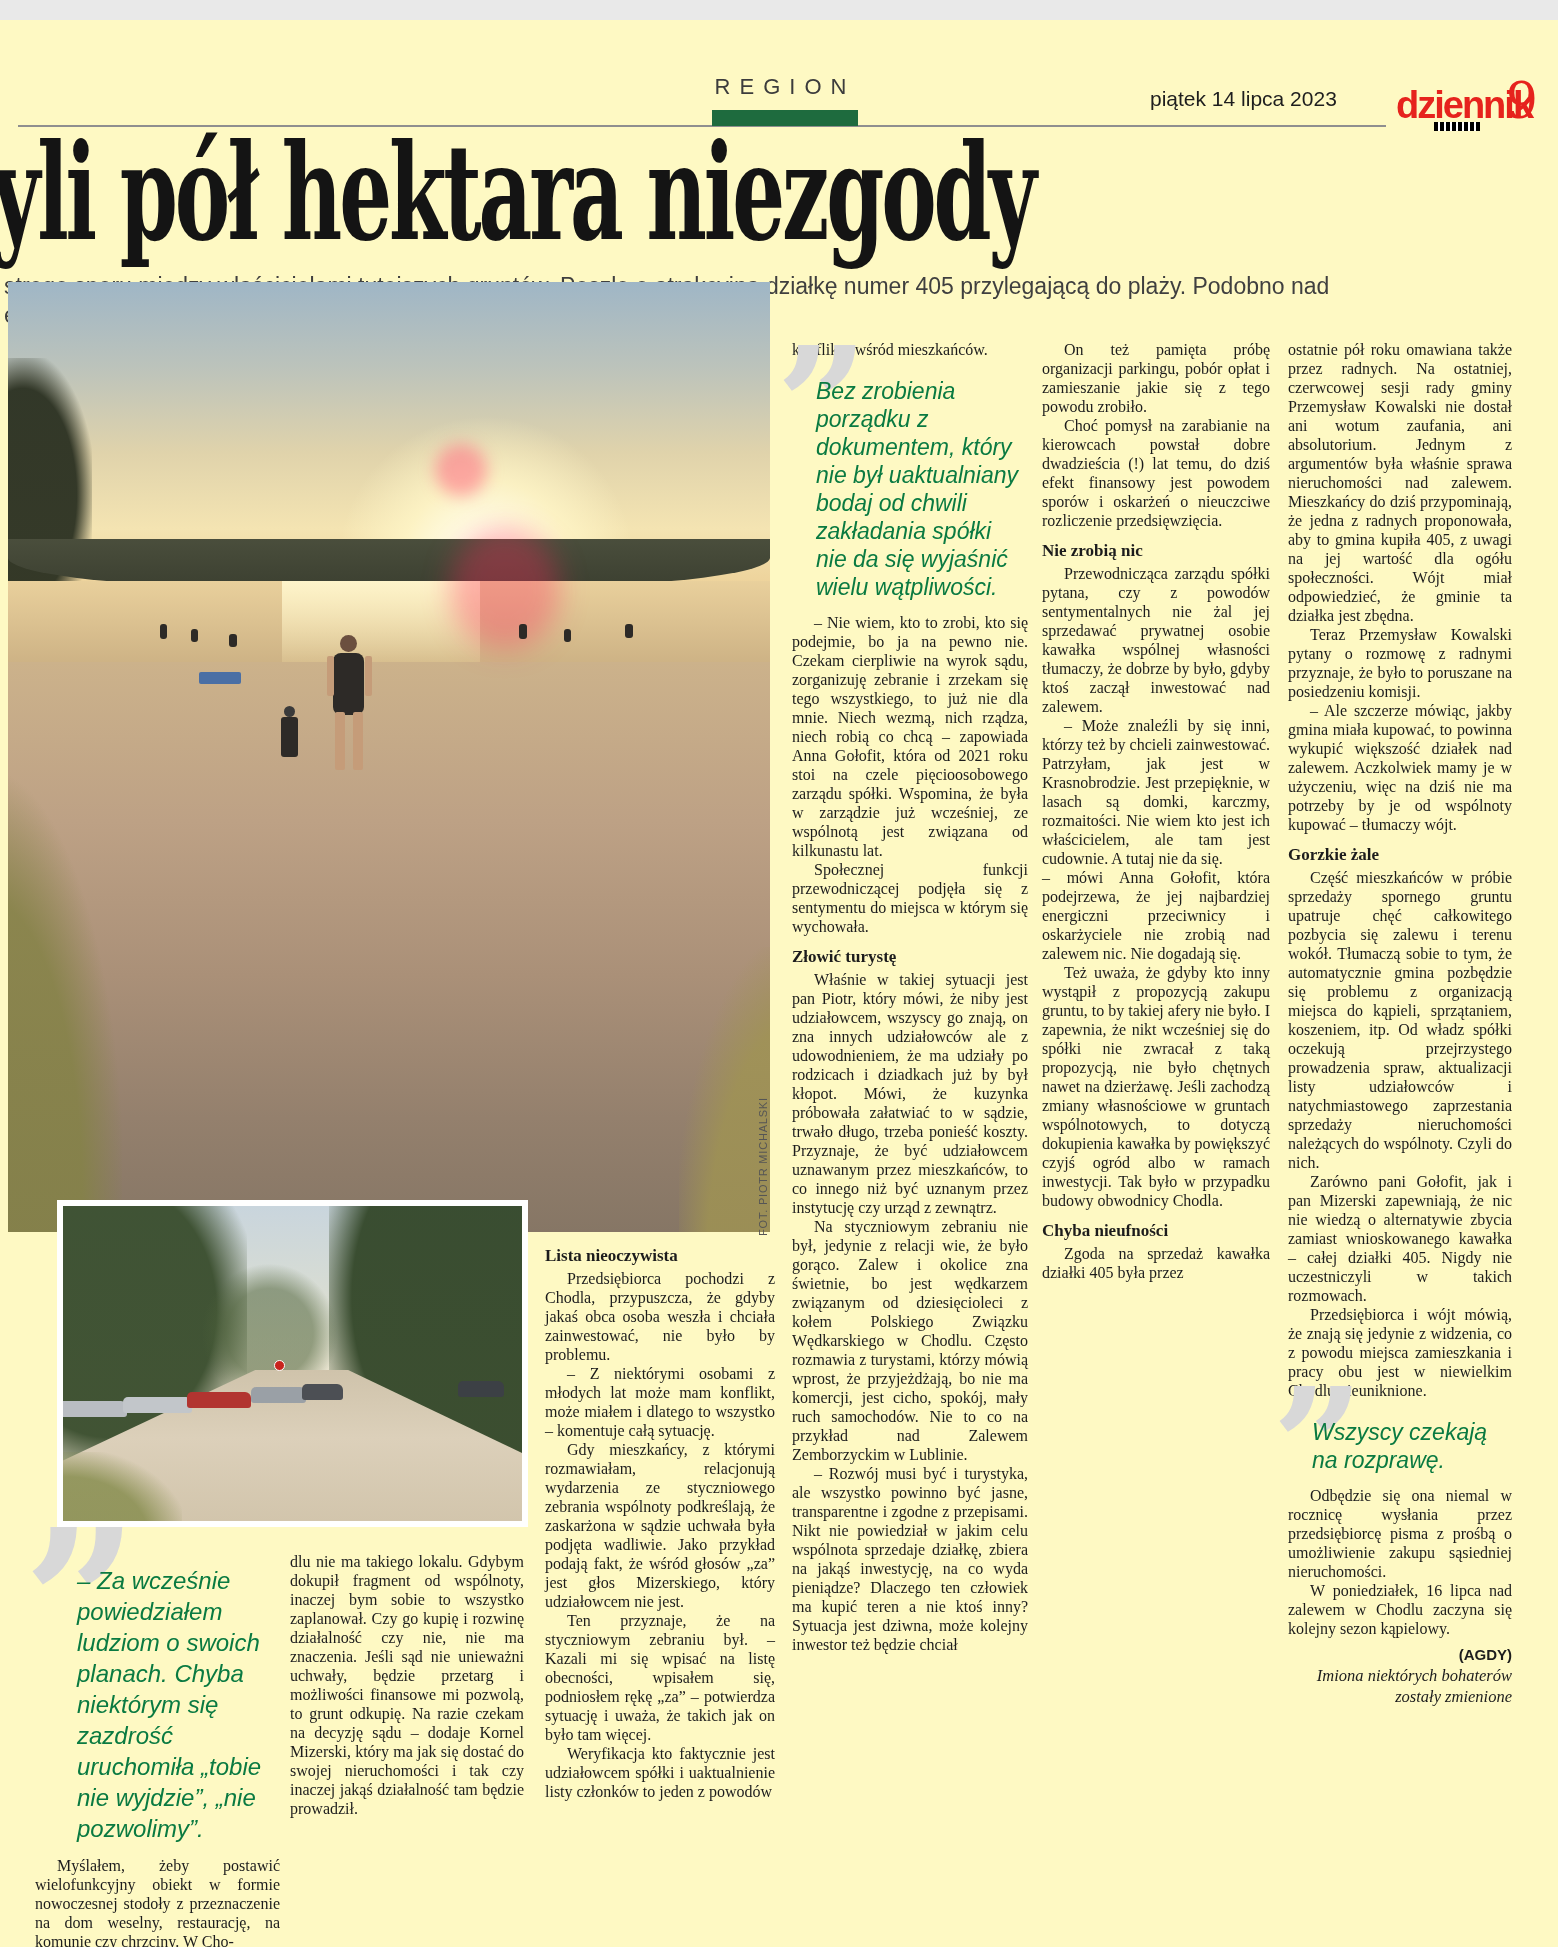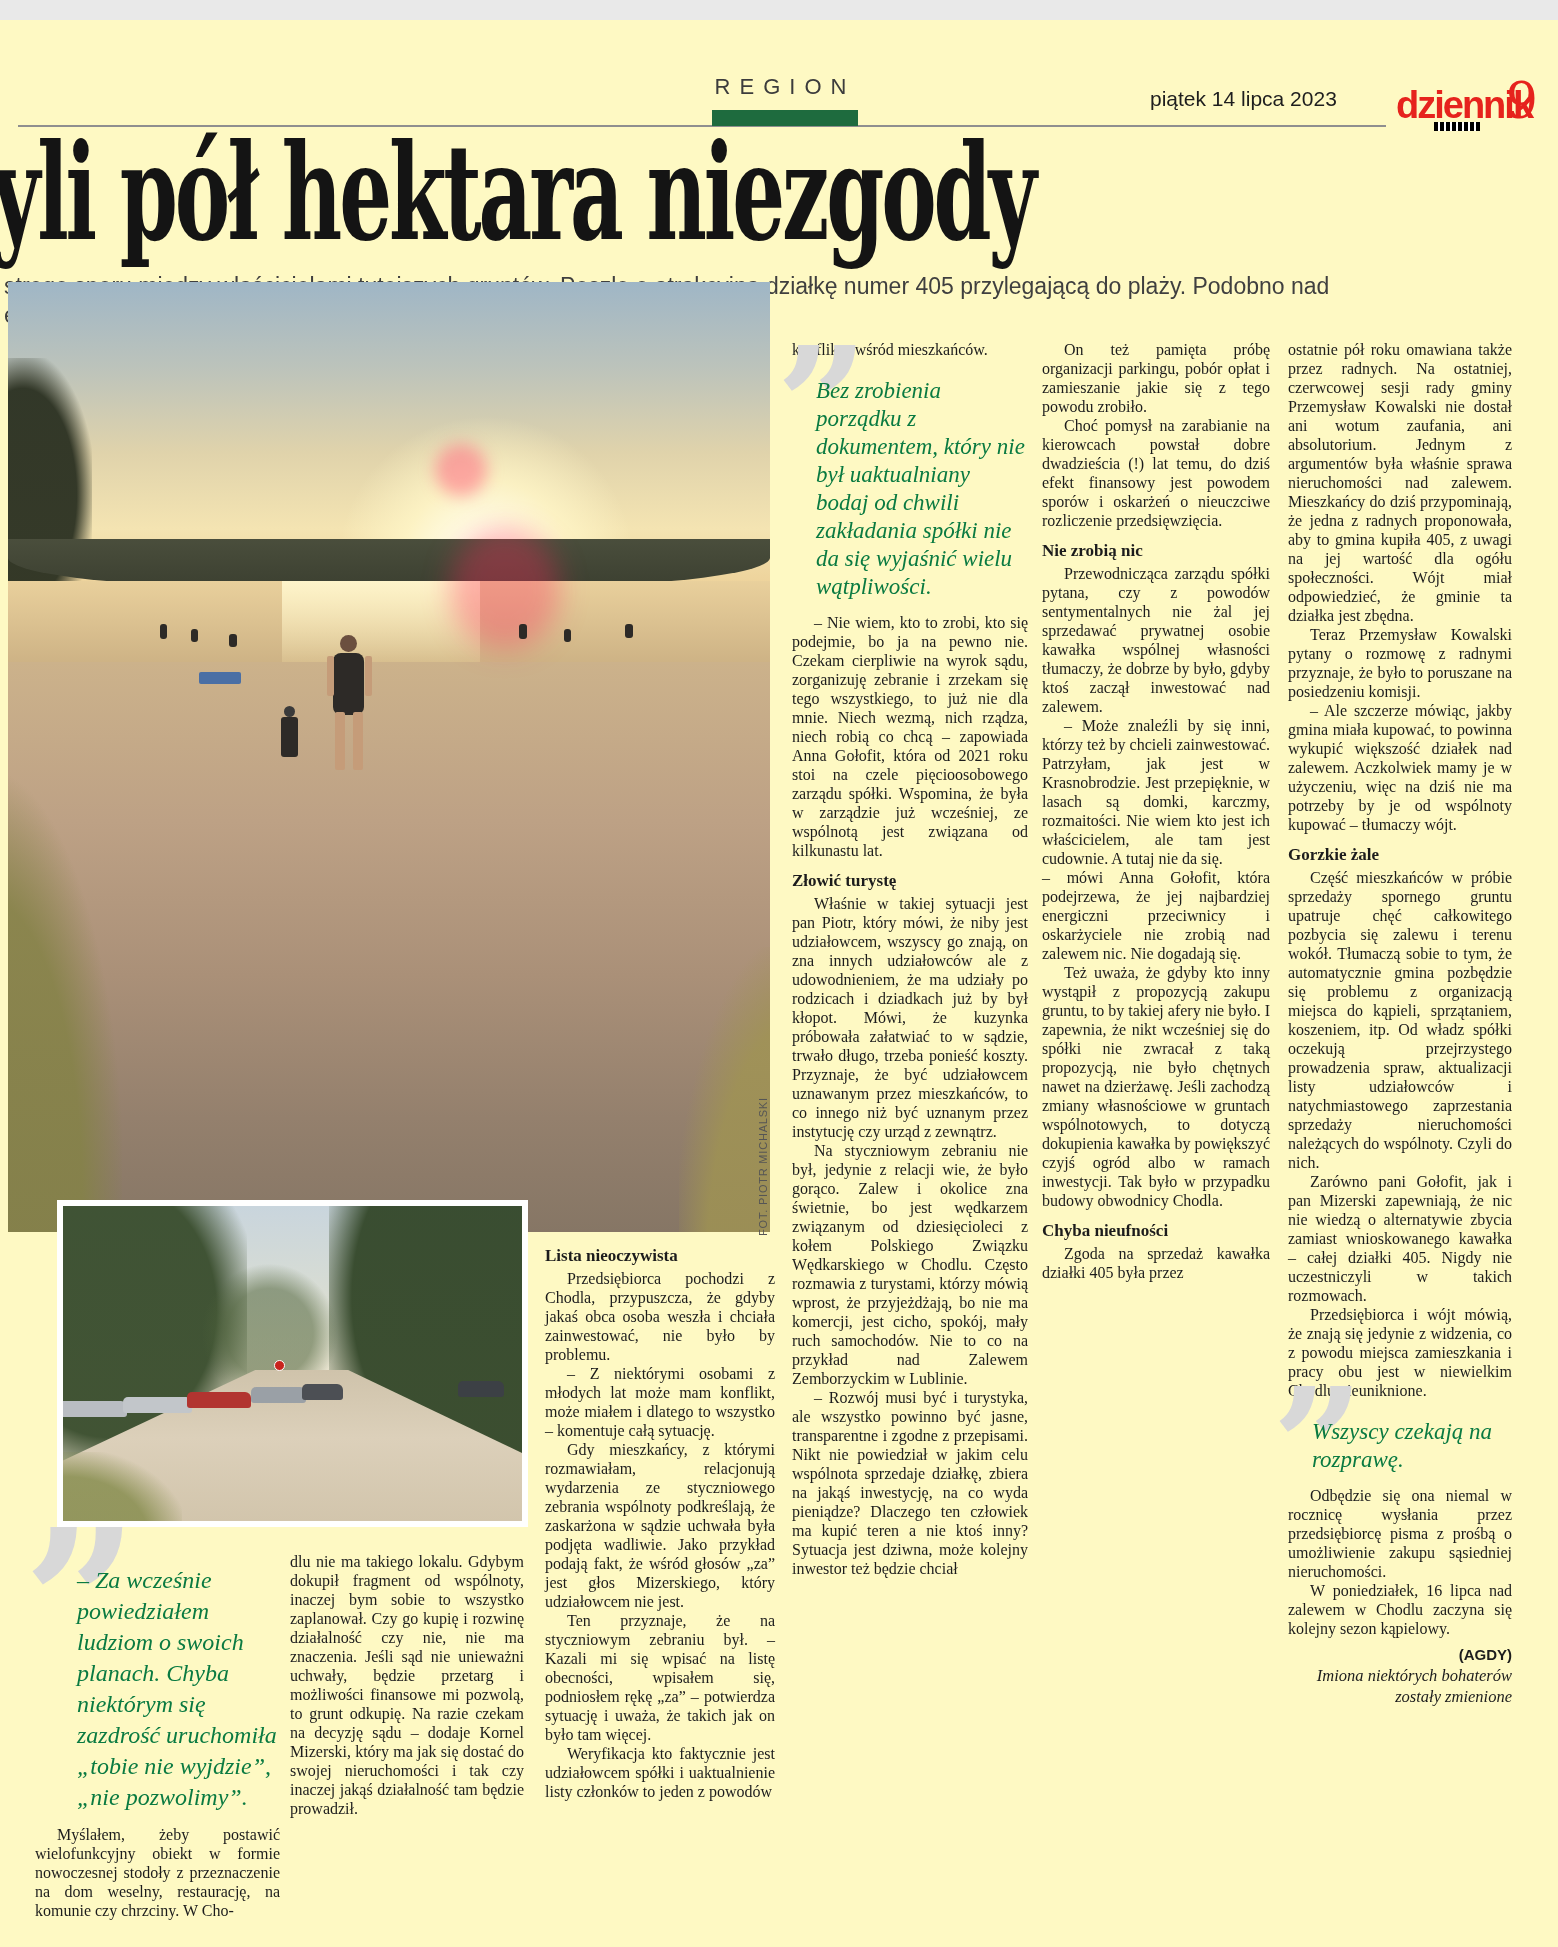--- a/index.html
+++ b/index.html
@@ -84,21 +84,21 @@
   .col p.cont{text-indent:0;font-family:Liberation Serif, serif;}
   .colhead{font-weight:bold;font-size:17px;line-height:20px;margin:11px 0 3px;}
   .colA{left:792px;top:320px;width:236px;}
   .colB{left:1042px;top:320px;width:228px;}
   .colC{left:1288px;top:320px;width:224px;}
   .lista{left:545px;top:1226px;width:230px;}
   .bl1{left:35px;top:1545px;width:245px;}
   .bl2{left:290px;top:1532px;width:234px;}
 
   .pq{position:relative;z-index:0;margin:18px 0 12px;padding-left:24px;
-      font-family:Liberation Serif, serif;font-style:italic;
+      font-family:Liberation Sans, sans-serif;font-style:italic;
       font-size:23px;line-height:28px;color:#0a7a41;text-align:left;}
   .pq::before{content:'\201D';position:absolute;left:-16px;top:-52px;z-index:-1;
       font-family:"DejaVu Serif",serif;font-weight:bold;font-style:normal;
       font-size:160px;line-height:1;color:#d8d8d8;}
   .pq.big{font-size:24px;line-height:31px;padding-left:42px;margin-top:0;}
   .pq.big::before{font-size:200px;left:-12px;top:-62px;}
   .byline{font-weight:bold;font-size:15px;text-align:right;margin-top:8px;
           font-family:"Liberation Sans",sans-serif;}
   .endnote{font-style:italic;font-size:16.5px;line-height:21px;text-align:right;margin-top:2px;}
 </style>
@@ -186,20 +186,21 @@
     <p>– Z niektórymi osobami z młodych lat może mam konflikt, może miałem i dlatego to wszystko – komentuje całą sytuację.</p>
     <p>Gdy mieszkańcy, z którymi rozmawiałam, relacjonują wydarzenia ze styczniowego zebrania wspólnoty podkreślają, że zaskarżona w sądzie uchwała była podjęta wadliwie. Jako przykład podają fakt, że wśród głosów „za” jest głos Mizerskiego, który udziałowcem nie jest.</p>
     <p>Ten przyznaje, że na styczniowym zebraniu był. – Kazali mi się wpisać na listę obecności, wpisałem się, podniosłem rękę „za” – potwierdza sytuację i uważa, że takich jak on było tam więcej.</p>
     <p>Weryfikacja kto faktycznie jest udziałowcem spółki i uaktualnienie listy członków to jeden z powodów</p>
   </div>
 
   <div class="col colA">
     <p class="cont">konfliktu wśród mieszkańców.</p>
     <div class="pq">Bez zrobienia porządku z dokumentem, który nie był uaktualniany bodaj od chwili zakładania spółki nie da się wyjaśnić wielu wątpliwości.</div>
     <p>– Nie wiem, kto to zrobi, kto się podejmie, bo ja na pewno nie. Czekam cierpliwie na wyrok sądu, zorganizuję zebranie i zrzekam się tego wszystkiego, to już nie dla mnie. Niech wezmą, nich rządza, niech robią co chcą – zapowiada Anna Gołofit, która od 2021 roku stoi na czele pięcioosobowego zarządu spółki. Wspomina, że była w zarządzie już wcześniej, ze wspólnotą jest związana od kilkunastu lat.</p>
+    <p>Społecznej funkcji przewodniczącej podjęła się z sentymentu do miejsca w którym się wychowała.</p>
     <div class="colhead">Złowić turystę</div>
     <p>Właśnie w takiej sytuacji jest pan Piotr, który mówi, że niby jest udziałowcem, wszyscy go znają, on zna innych udziałowców ale z udowodnieniem, że ma udziały po rodzicach i dziadkach już by był kłopot. Mówi, że kuzynka próbowała załatwiać to w sądzie, trwało długo, trzeba ponieść koszty. Przyznaje, że być udziałowcem uznawanym przez mieszkańców, to co innego niż być uznanym przez instytucję czy urząd z zewnątrz.</p>
     <p>Na styczniowym zebraniu nie był, jedynie z relacji wie, że było gorąco. Zalew i okolice zna świetnie, bo jest wędkarzem związanym od dziesięcioleci z kołem Polskiego Związku Wędkarskiego w Chodlu. Często rozmawia z turystami, którzy mówią wprost, że przyjeżdżają, bo nie ma komercji, jest cicho, spokój, mały ruch samochodów. Nie to co na przykład nad Zalewem Zemborzyckim w Lublinie.</p>
     <p>– Rozwój musi być i turystyka, ale wszystko powinno być jasne, transparentne i zgodne z przepisami. Nikt nie powiedział w jakim celu wspólnota sprzedaje działkę, zbiera na jakąś inwestycję, na co wyda pieniądze? Dlaczego ten człowiek ma kupić teren a nie ktoś inny? Sytuacja jest dziwna, może kolejny inwestor też będzie chciał</p>
   </div>
 
   <div class="col colB">
     <p>On też pamięta próbę organizacji parkingu, pobór opłat i zamieszanie jakie się z tego powodu zrobiło.</p>
     <p>Choć pomysł na zarabianie na kierowcach powstał dobre dwadzieścia (!) lat temu, do dziś efekt finansowy jest powodem sporów i oskarżeń o nieuczciwe rozliczenie przedsięwzięcia.</p>
     <div class="colhead">Nie zrobią nic</div>

